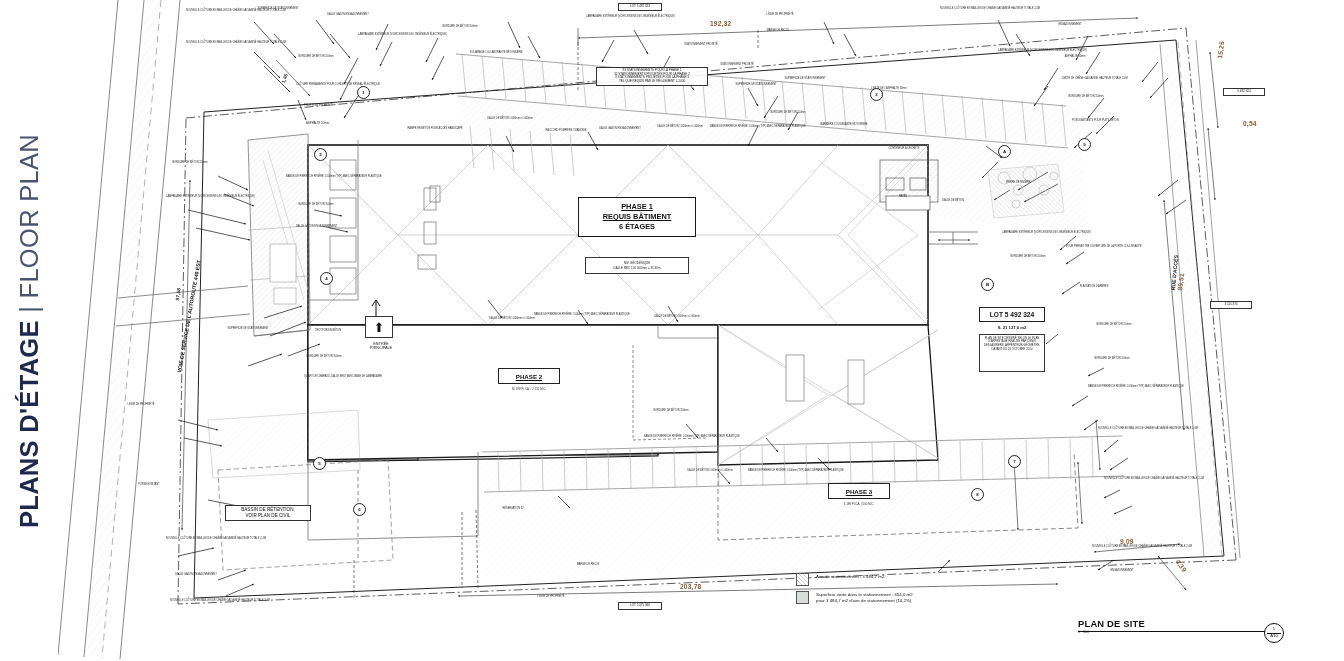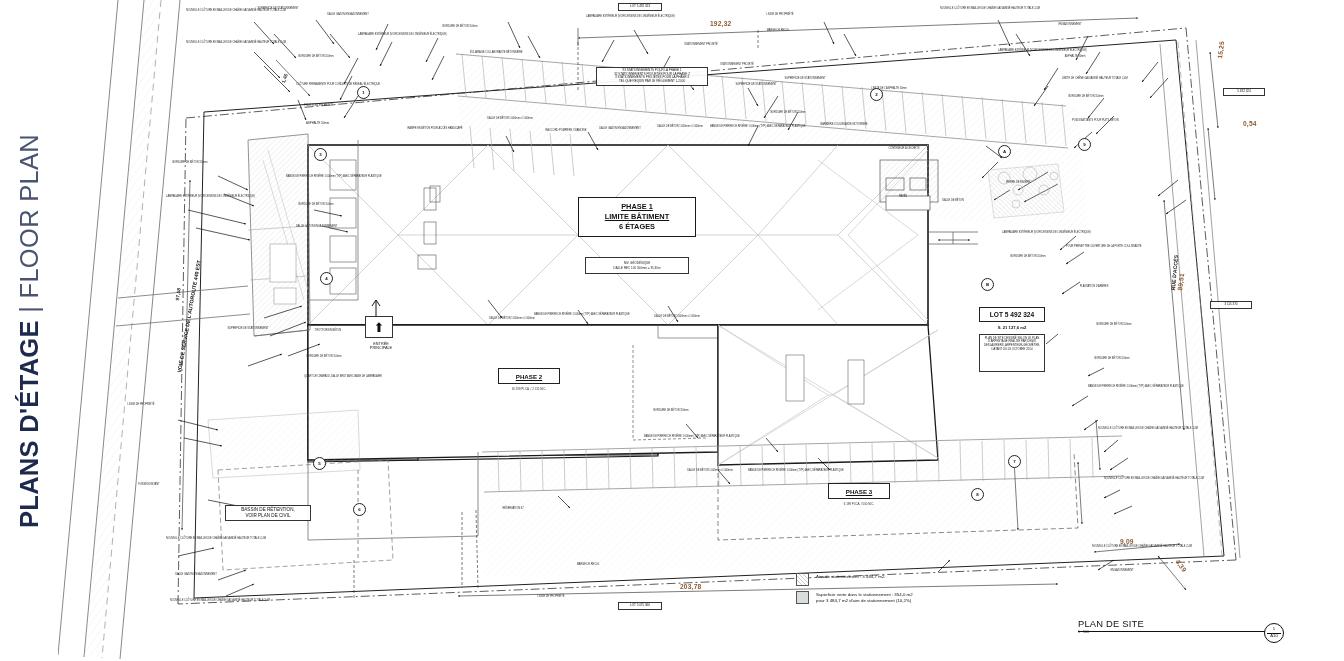--- a/index.html
+++ b/index.html
@@ -109,21 +109,21 @@
   #legend .sw.hatch {
     background:
       repeating-linear-gradient(45deg, #cfcfcf 0 0.7px, rgba(0,0,0,0) 0.7px 3px);
     background-color: #fff;
   }
   #legend .sw.green { background: #d9dedb; }
   #legend .tx { font-size: 4.4px; color: #111; line-height: 1.45; padding-top: 1px; }
 
   
   #titleblock { position: absolute; left: 1020px; top: 618px; width: 250px; }
-  #titleblock .tb-title { font-size: 9.4px; font-weight: normal; color: #111; letter-spacing: 0.2px; }
+  #titleblock .tb-title { font-size: 9.4px; font-weight: bold; color: #111; letter-spacing: 0.2px; }
   #titleblock .tb-scale { font-size: 3.6px; color: #333; margin-top: 1px; }
   #titleblock .tb-rule { position: absolute; left: 0; top: 13px; width: 193px; height: 1.3px; background: #111; }
   #tb-marker {
     position: absolute; left: 186px; top: 5px; width: 20px; height: 20px;
     border: 1px solid #111; border-radius: 50%; background: #fff;
     display: flex; flex-direction: column; align-items: center; justify-content: center;
     font-size: 4.2px; color: #111; line-height: 1.1;
   }
   #tb-marker .d { height: 0.7px; width: 14px; background: #111; margin: 0.6px 0; }
 
@@ -526,21 +526,21 @@
         <path d="M 930 170 L 1000 164 L 1006 212 L 936 218 Z"></path>
       </g>
 
       <g>
         <path d="M 318 318 L 318 300 L 314 306 M 318 300 L 322 306" stroke="#111" stroke-width="1" fill="none"></path>
       </g>
     </svg>
 
     <div id="phase1-box">
       <div class="ln u">PHASE 1</div>
-      <div class="ln u">LIMITE BÂTIMENT</div>
+      <div class="ln u">REQUIS BÂTIMENT</div>
       <div class="ln">6 ÉTAGES</div>
     </div>
     <div id="phase1-sub">
       <div class="ln">NIV. GÉODÉSIQUE</div>
       <div class="ln">DALLE REC 100 500mm = 35,30m</div>
     </div>
 
     <div class="phasebox" style="left:440px;top:368px;width:62px;height:16px;">PHASE 2</div>
     <div class="phasesub" style="left:432px;top:387px;width:78px;">30 598 PI.CA. / 2 132 M.C.</div>
 

